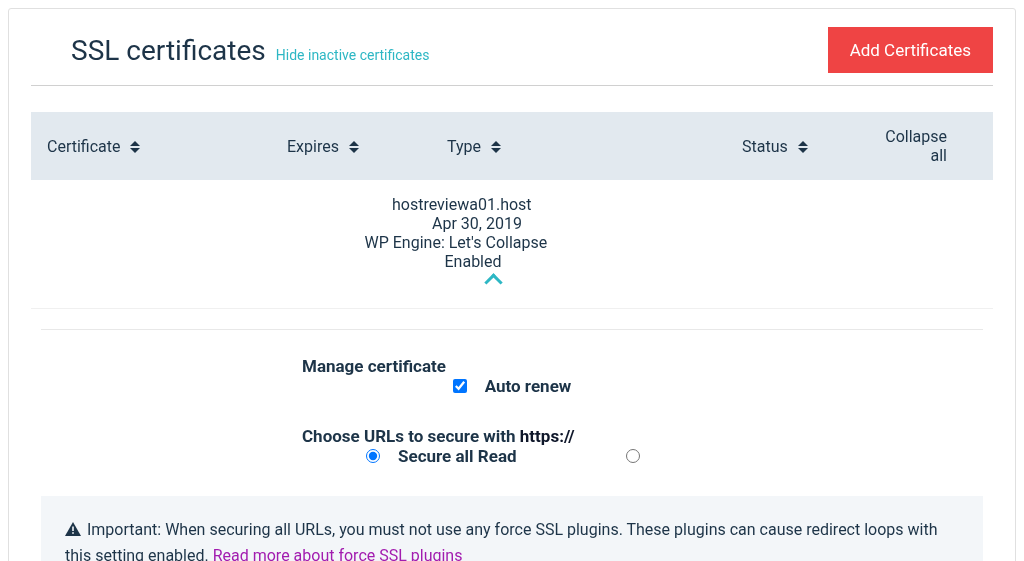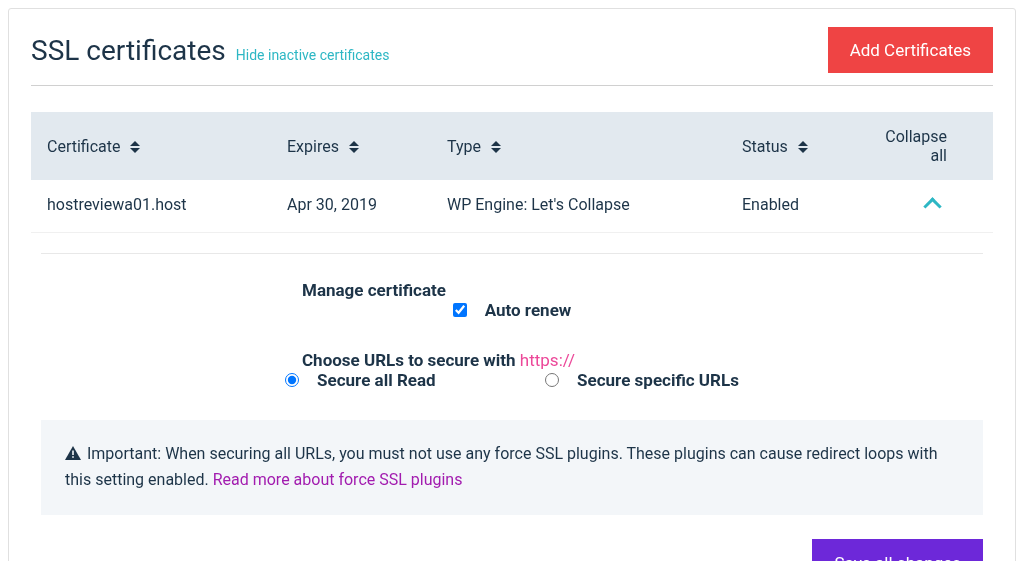--- a/index.html
+++ b/index.html
@@ -25,20 +25,21 @@
     }
     .title-group {
       display: flex;
       align-items: baseline;
       gap: 10px;
     }
     .page-title {
       font-size: 28px;
       font-weight: 400;
       color: #1d3448;
+      margin-left: 40px;
     }
     .hide-link {
       font-size: 14px;
       color: #2db7c4;
       text-decoration: none;
       cursor: pointer;
     }
     .add-btn {
       background: #ef4444;
       color: #fff;
@@ -80,22 +81,23 @@
       width: 0; height: 0;
       border-left: 5px solid transparent;
       border-right: 5px solid transparent;
       border-top: 5px solid #1d3448;
     }
     .table-row {
       display: flex;
       padding: 15px 16px;
       font-size: 16px;
       color: #1d3448;
-      align-items: flex-start;
+      align-items: center;
       border-bottom: 1px solid #f0f0f0;
+      flex-direction: column;
     }
     .chevron-btn {
       flex: 1;
       text-align: right;
       padding-right: 38px;
       cursor: pointer;
     }
     .chevron-up {
       display: inline-block;
       border: solid #2db7c4;
@@ -117,21 +119,21 @@
       align-items: center;
       margin-bottom: 30px;
       font-size: 17px;
       font-weight: 700;
       color: #1d3448;
       flex-direction: column;
     }
     .mgmt-left {
       width: 420px;
     }
-    .https-text { color: #ec4899; font-weight: 400; }
+    .https-text { color: #0f172a; font-weight: 700; }
     .ctrl-group {
       display: flex;
       align-items: center;
     }
     .ctrl { display: flex; align-items: center; }
     .ctrl input { margin-right: 18px; }
     .ctrl-secure-all { width: 260px; }
     .ctrl-secure-spec { }
     .info-box {
       background: #f3f6f9;
@@ -244,21 +246,20 @@
       <div class="mgmt-left">
         <span>Choose URLs to secure with </span><span class="https-text">https://</span>
       </div>
       <div class="ctrl-group">
         <div class="ctrl ctrl-secure-all">
           <input type="radio" name="secure" checked="" style="">
           <span>Secure all Read</span>
         </div>
         <div class="ctrl ctrl-secure-spec">
           <input type="radio" name="secure" style="">
-          <span>Secure specific URLs</span>
         </div>
       </div>
     </div>
 
     <div class="info-box">
       <span class="warn-icon">
         <svg width="16" height="14" viewBox="0 0 16 14">
             <path d="M8 0 L16 14 L0 14 Z" fill="#1d3448"></path>
             <rect x="7.2" y="4.5" width="1.6" height="4.5" fill="#f3f6f9"></rect>
             <rect x="7.2" y="10.2" width="1.6" height="1.6" fill="#f3f6f9"></rect>

